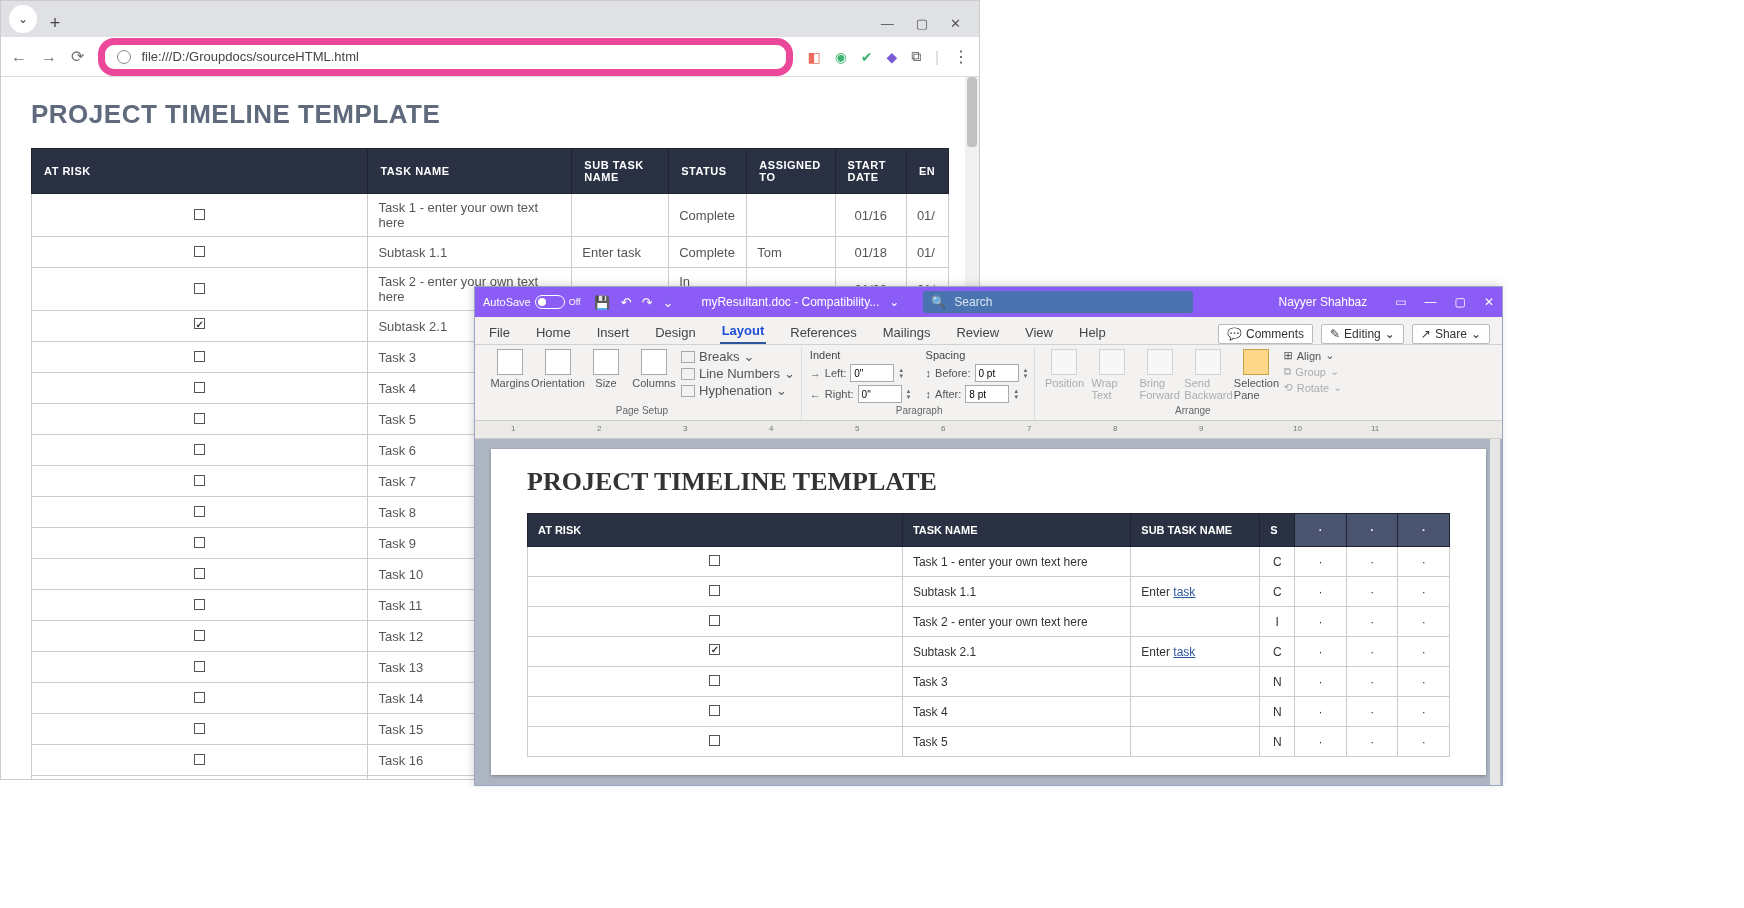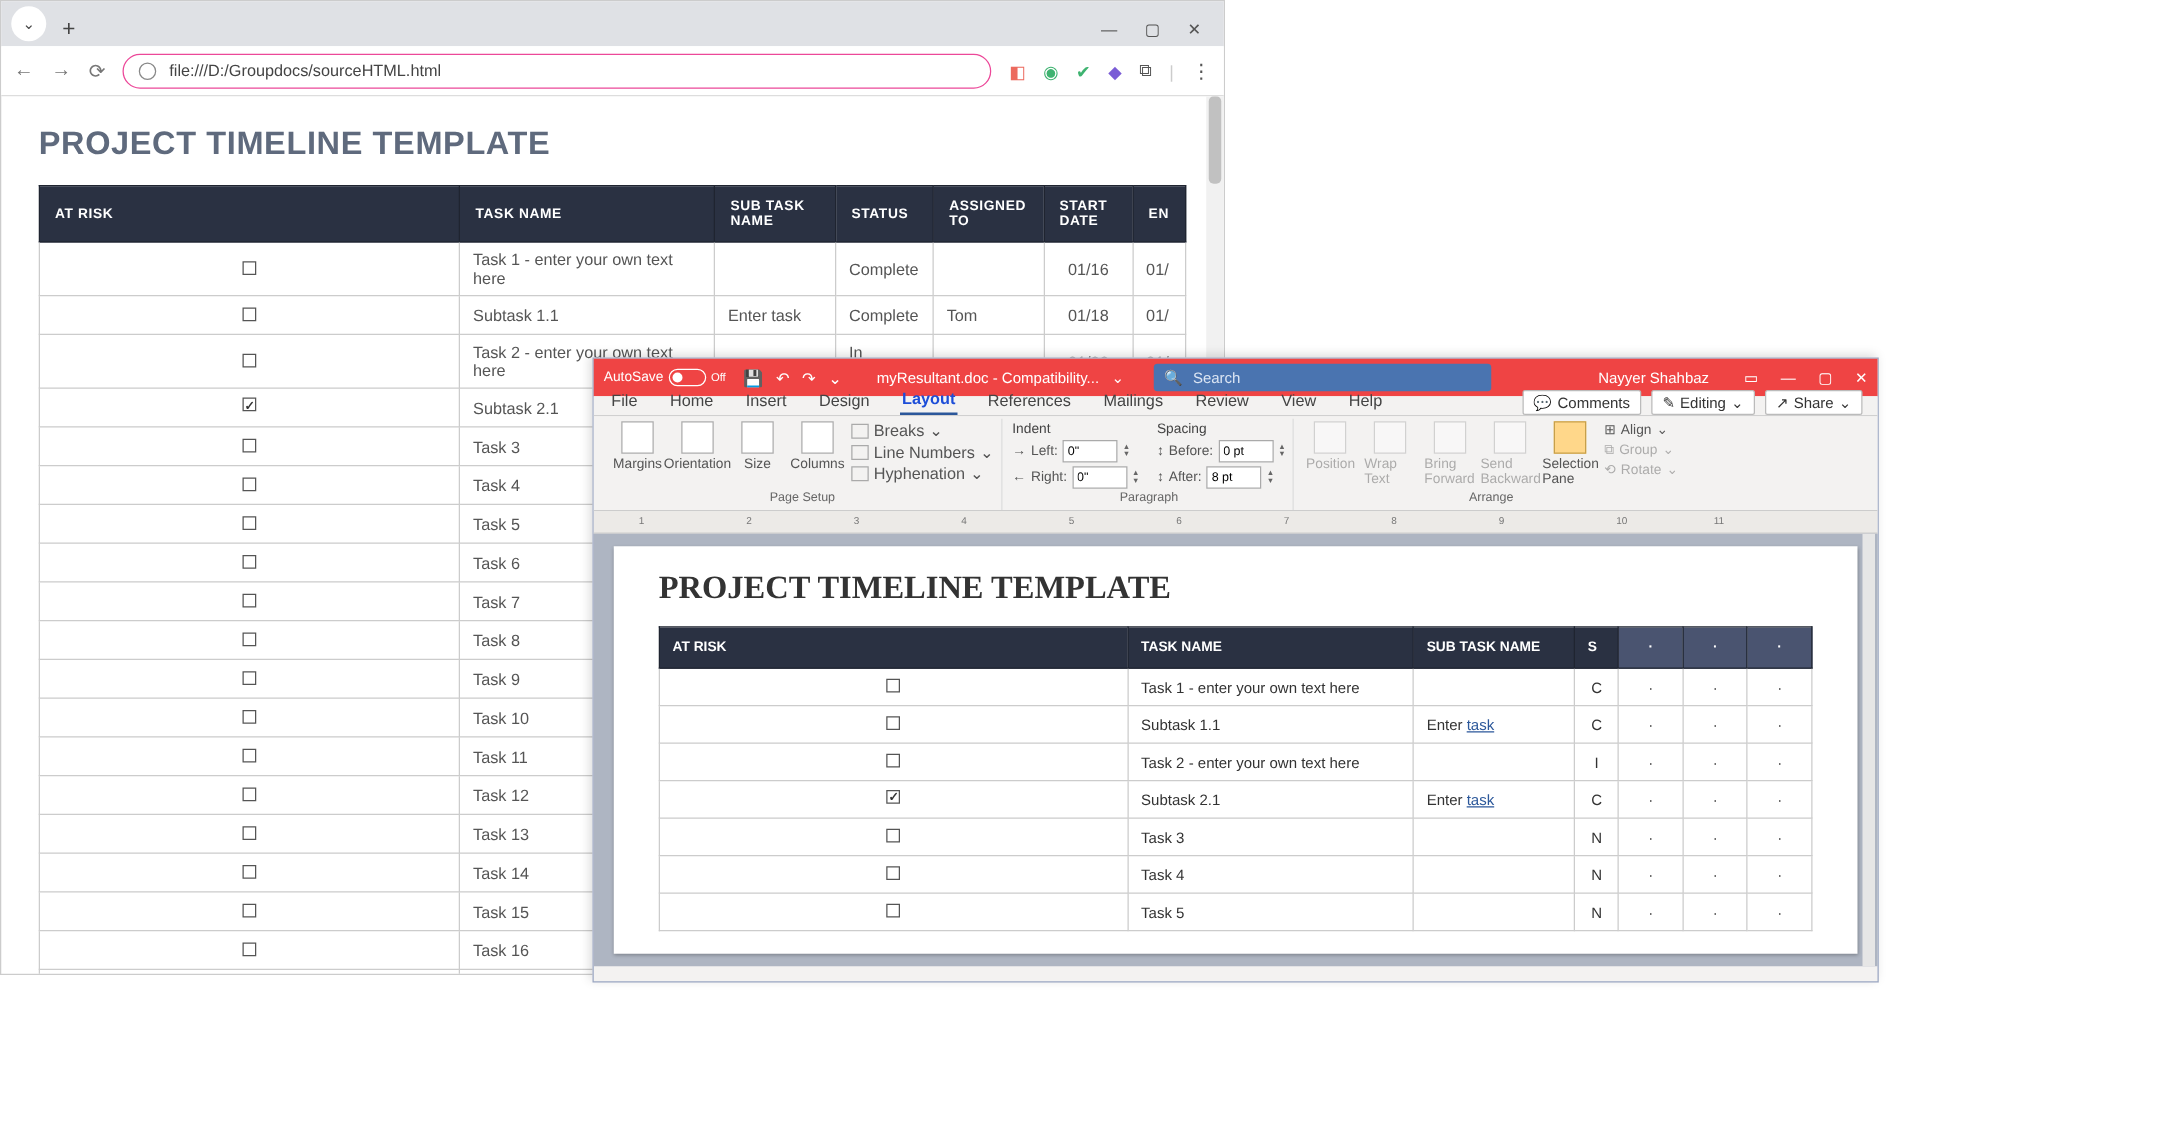--- a/index.html
+++ b/index.html
@@ -9,50 +9,50 @@
 .chrome-window { position:absolute; left:0; top:0; width:980px; height:780px; background:#fff; border:1px solid #ccc; }
 .chrome-tabbar { height:36px; background:#dfe1e5; display:flex; align-items:flex-end; padding:0 8px; }
 .chrome-tab-drop { width:28px; height:28px; border-radius:50%; background:#fff; margin:0 4px 4px 0; display:flex; align-items:center; justify-content:center; font-size:12px; color:#444; }
 .chrome-tab { background:#fff; height:32px; border-radius:8px 8px 0 0; padding:0 10px; display:flex; align-items:center; gap:8px; font-size:12px; color:#333; min-width:200px; }
 .chrome-tab .globe { width:14px; height:14px; border:1px solid #888; border-radius:50%; display:inline-block; position:relative; }
 .chrome-tab .close-x { margin-left:auto; color:#666; font-size:13px; }
 .chrome-newtab { width:28px; height:28px; display:flex; align-items:center; justify-content:center; color:#444; font-size:18px; }
 .chrome-wincontrols { margin-left:auto; display:flex; gap:22px; padding:6px 10px; color:#555; font-size:13px; }
 .chrome-toolbar { height:40px; border-bottom:1px solid #ddd; display:flex; align-items:center; padding:0 10px; gap:14px; background:#fff; }
 .chrome-toolbar .nav-btn { color:#777; font-size:16px; }
-.chrome-url { flex:1; height:28px; border:1px solid #ec4899; border-radius:16px; display:flex; align-items:center; padding:0 12px; font-size:13px; color:#444; gap:10px; }
+.chrome-url { flex:1; height:38px; border:7px solid #ec4899; border-radius:16px; display:flex; align-items:center; padding:0 12px; font-size:13px; color:#444; gap:10px; }
 .chrome-url .globe2 { width:14px; height:14px; border:1px solid #888; border-radius:50%; }
 .chrome-ext { display:flex; gap:14px; align-items:center; font-size:14px; }
 .chrome-ext span { display:inline-block; }
 .chrome-dots { color:#555; font-size:16px; letter-spacing:0; }
 .chrome-content { position:relative; height:calc(100% - 76px); overflow:hidden; }
 .page-scroll { position:absolute; right:0; top:0; width:14px; height:100%; background:#f1f1f1; }
 .page-scroll-thumb { position:absolute; right:2px; top:0; width:10px; height:70px; background:#c1c1c1; border-radius:4px; }
 .page-body { padding:22px 30px; }
 .page-title { font-size:26px; font-weight:700; color:#5f6a7d; letter-spacing:0.5px; margin-bottom:18px; font-family:"Century Gothic","Segoe UI",sans-serif; }
 .proj-table { width:100%; border-collapse:collapse; font-size:13px; }
 .proj-table th { background:#2a3142; color:#fff; font-weight:700; text-align:left; padding:10px 12px; font-size:11px; letter-spacing:0.5px; border:1px solid #1f2430; }
 .proj-table td { border:1px solid #ccc; padding:6px 10px; color:#555; height:31px; }
 .proj-table td.center { text-align:center; }
 .chk { display:inline-block; width:11px; height:11px; border:1.5px solid #555; }
 .chk.checked::after { content:"✓"; font-size:10px; position:relative; top:-3px; left:0; color:#333; font-weight:bold;}
 
 
 .word-window { position:absolute; left:474px; top:286px; width:1029px; height:500px; background:#f3f2f1; border:1px solid #9aa6c2; box-shadow:-2px -2px 8px rgba(0,0,0,0.15); }
-.word-titlebar { height:30px; background:#ef4444; color:#fff; display:flex; align-items:center; font-size:12px; padding:0 8px; gap:10px; }
+.word-titlebar { height:30px; background:#8b5cf6; color:#fff; display:flex; align-items:center; font-size:12px; padding:0 8px; gap:10px; }
 .word-titlebar .autosave { display:flex; align-items:center; gap:4px; font-size:11px;}
 .word-titlebar .toggle { width:30px; height:14px; border:1px solid #fff; border-radius:8px; display:inline-flex; align-items:center; }
 .word-titlebar .toggle::before { content:""; width:8px; height:8px; border-radius:50%; background:#fff; margin-left:2px; }
 .word-titlebar .qat { display:flex; gap:10px; margin-left:4px; }
 .word-titlebar .qat span { font-size:13px; }
 .word-doc-title { margin-left:18px; }
 .word-search { margin-left:14px; background:#4a74b0; height:22px; flex:0 0 270px; border-radius:3px; display:flex; align-items:center; padding:0 8px; gap:8px; font-size:12px; color:#dbe5f3;}
 .word-user { margin-left:auto; }
 .word-win-icons { display:flex; gap:18px; margin-left:18px; font-size:12px;}
-.word-ribbon-tabs { height:16px; background:#f3f2f1; display:flex; align-items:flex-end; padding:0 12px; gap:22px; font-size:13px; color:#444; border-bottom:1px solid #d0d0d0;}
+.word-ribbon-tabs { height:28px; background:#f3f2f1; display:flex; align-items:flex-end; padding:0 12px; gap:22px; font-size:13px; color:#444; border-bottom:1px solid #d0d0d0;}
 .word-ribbon-tabs .tab { padding:4px 2px; }
 .word-ribbon-tabs .tab.active { color:#1d4ed8; border-bottom:2px solid #2b579a; font-weight:600;}
 .word-ribbon-tabs .right { margin-left:auto; display:flex; gap:8px; }
 .word-ribbon-tabs .rbtn { border:1px solid #bbb; padding:2px 8px; font-size:12px; color:#333; background:#fff; border-radius:2px; display:flex; align-items:center; gap:4px;}
 .word-ribbon { height:76px; background:#f3f2f1; display:flex; padding:2px 8px 0 8px; gap:2px; border-bottom:1px solid #ccc; font-size:11px; color:#555;}
 .rgroup { display:flex; flex-direction:column; align-items:center; justify-content:space-between; padding:2px 6px; border-right:1px solid #ddd; }
 .rgroup:last-child { border-right:none; }
 .rgroup .top { display:flex; gap:6px; align-items:flex-start;}
 .rgroup .lbl { font-size:10px; color:#666; padding-bottom:2px;}
 .big-btn { display:flex; flex-direction:column; align-items:center; gap:2px; width:42px; font-size:11px; color:#555;}

